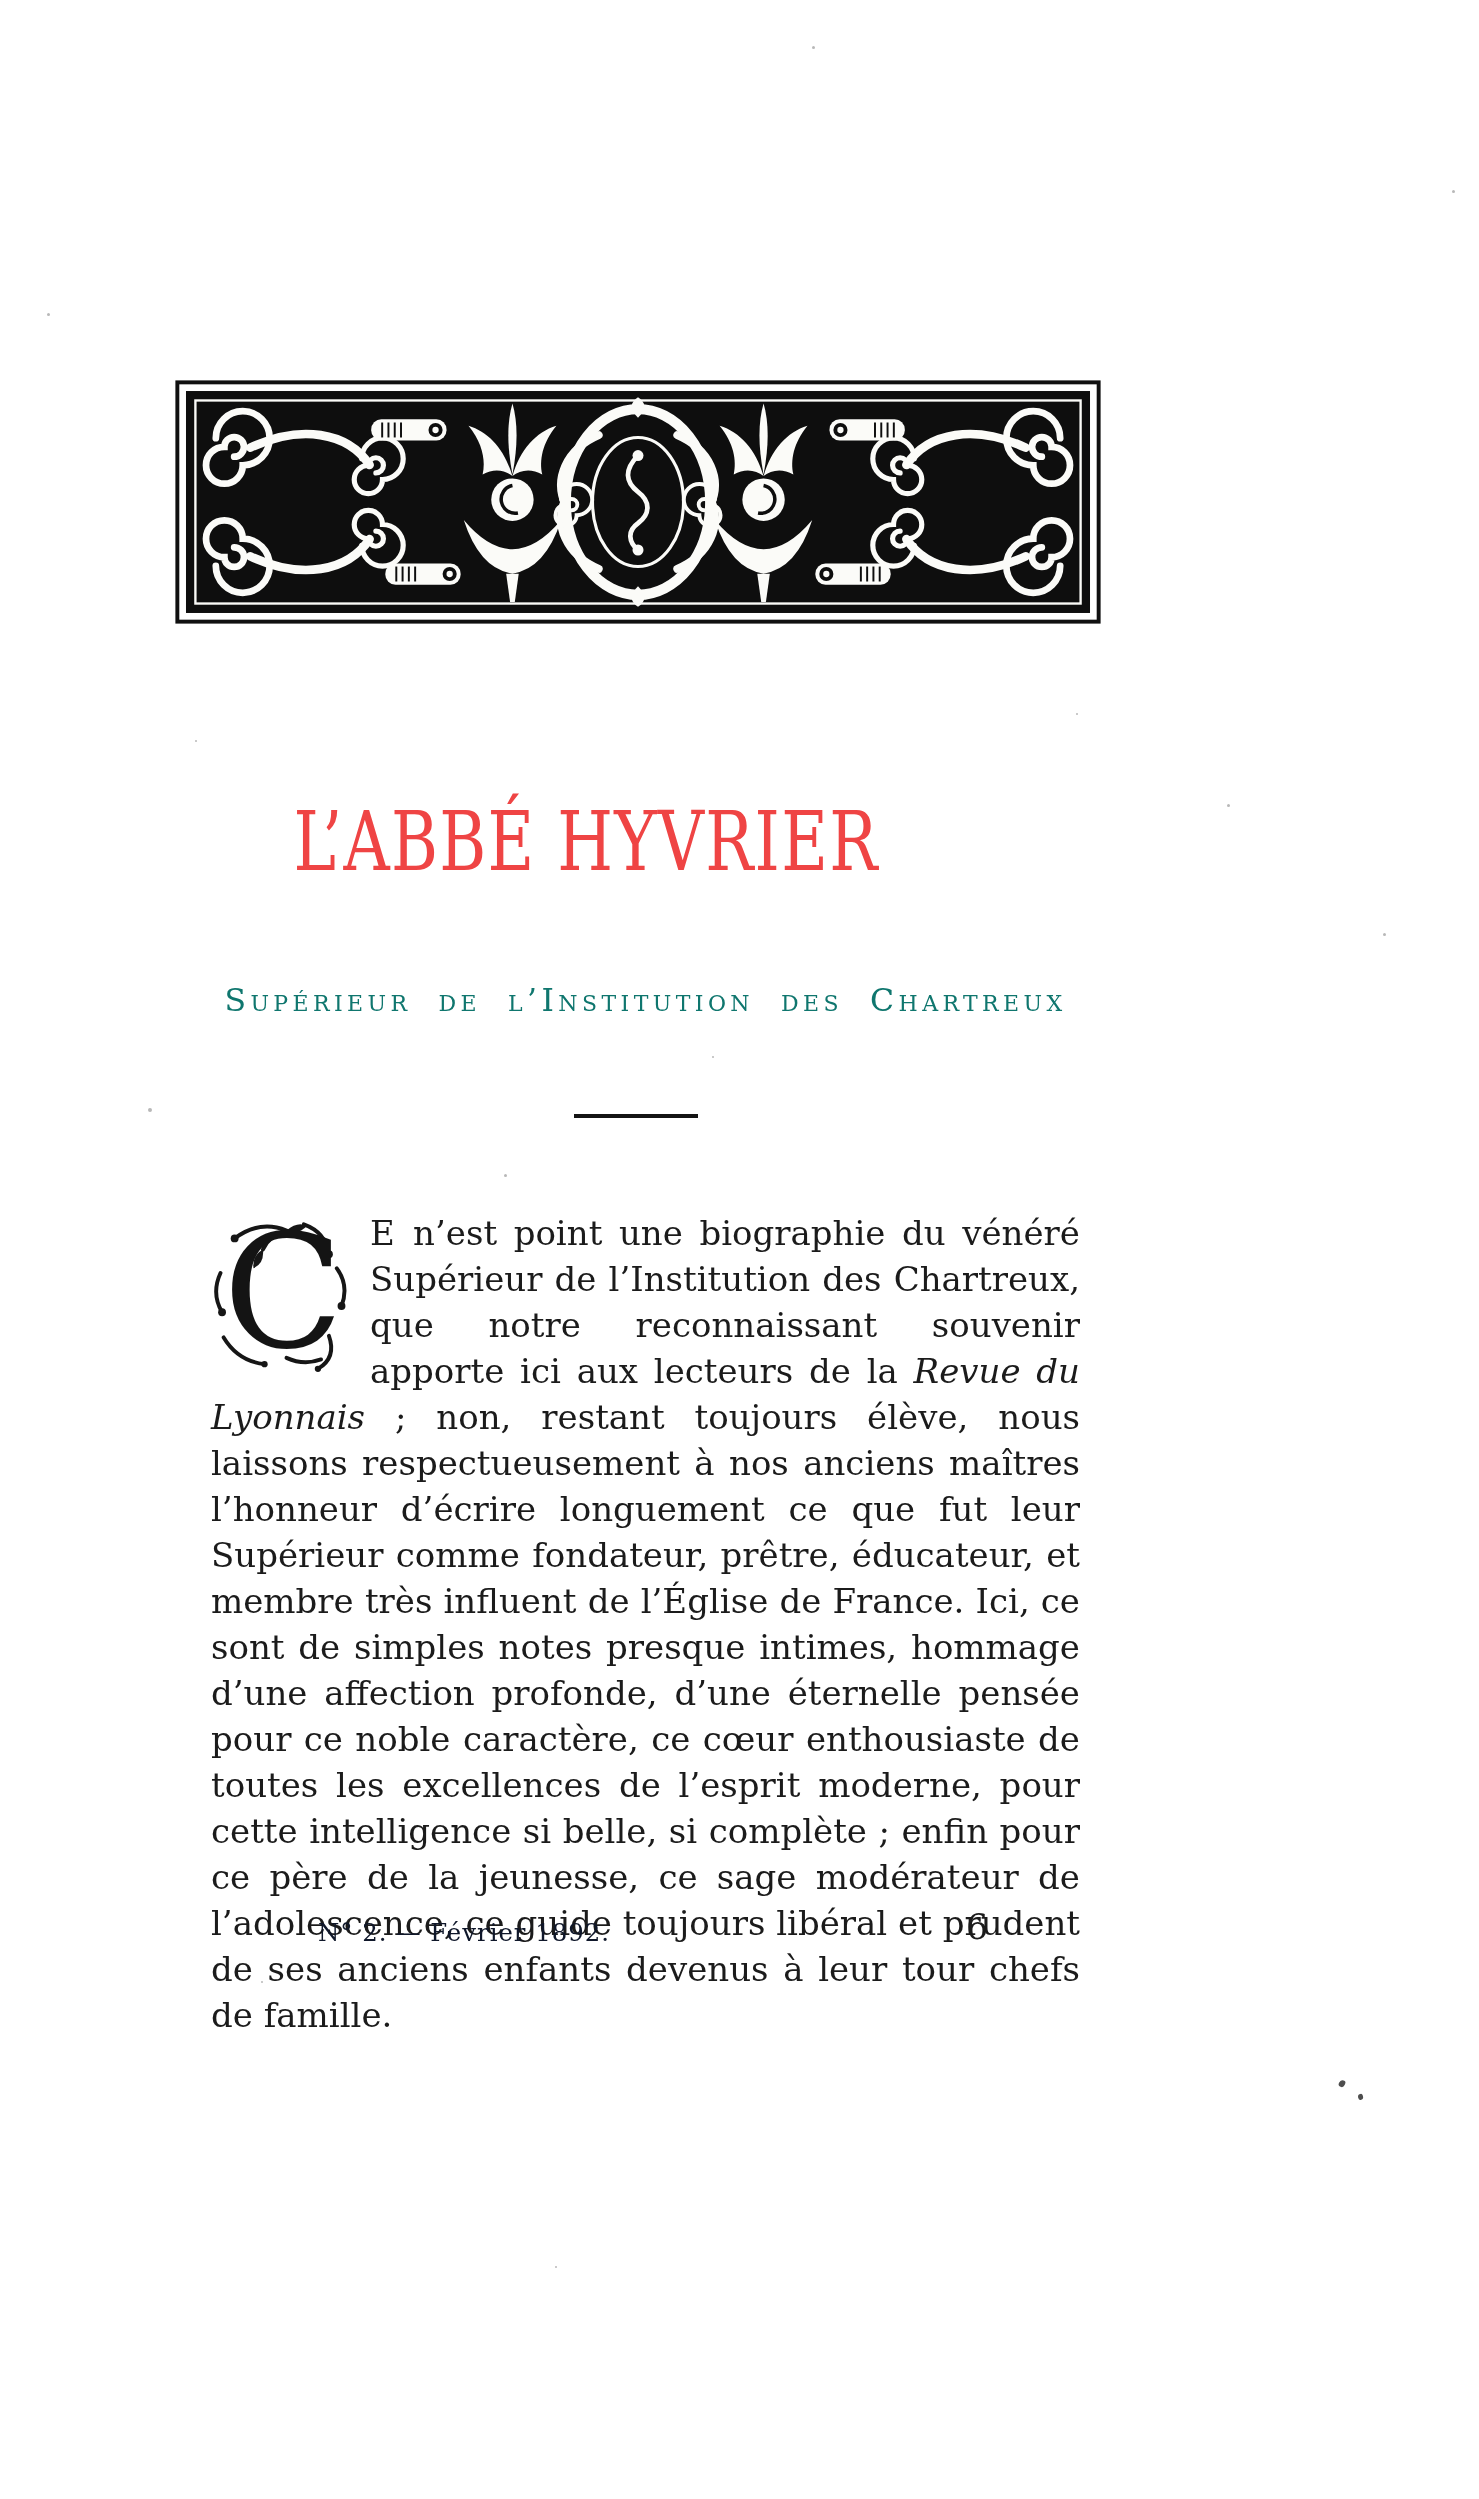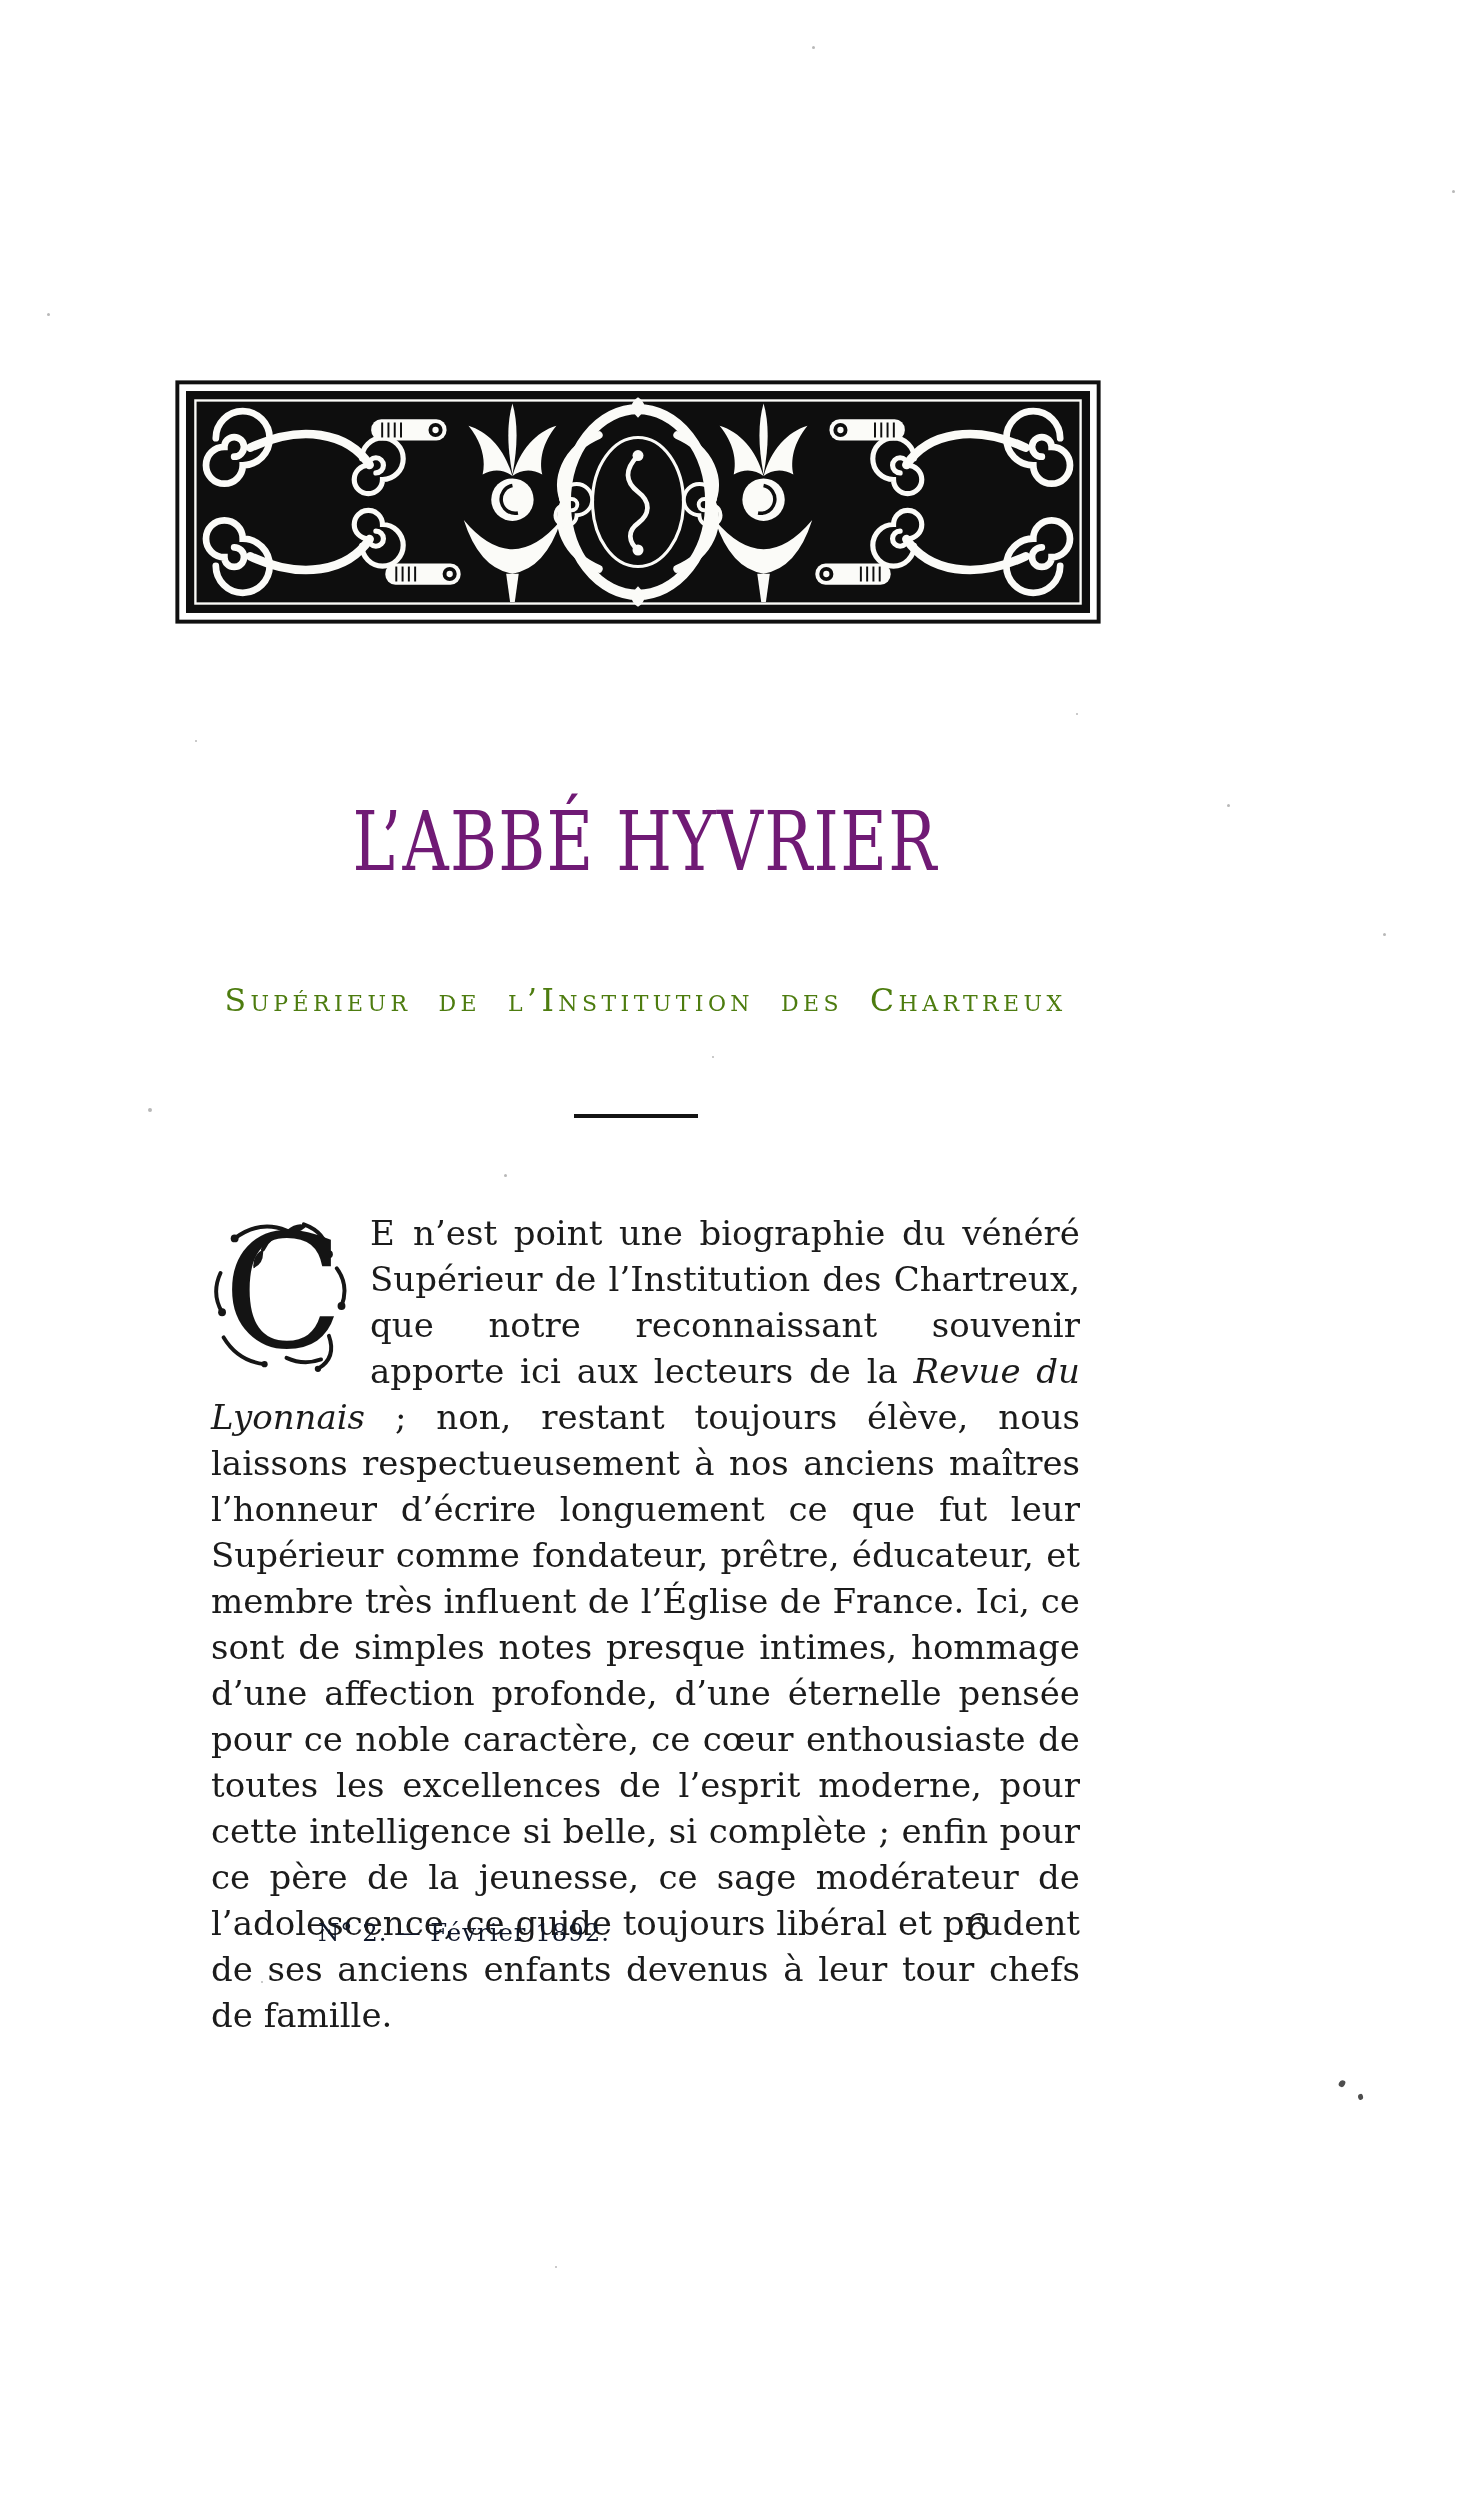--- a/index.html
+++ b/index.html
@@ -8,29 +8,29 @@
     font-family:"DejaVu Serif","Liberation Serif",serif;color:#161616;
     overflow:hidden;
   }
   .page{position:absolute;inset:0;}
 
   
   .band{position:absolute;left:175px;top:380px;width:926px;height:244px;display:block;}
 
   
   .title{
-    position:absolute;left:211px;top:801px;width:869px;text-align:center;
-    font-size:82px;line-height:1;letter-spacing:0.02em;white-space:nowrap;color:#701a75;
+    position:absolute;left:211px;top:801px;width:869px;
+    font-size:82px;line-height:1;letter-spacing:0.02em;white-space:nowrap;color:#ef4444;
   }
   .title .squeeze{display:inline-block;transform:scaleX(0.78);transform-origin:center;}
 
   .subtitle{
     position:absolute;left:211px;top:982px;width:869px;text-align:center;
     font-variant:small-caps;font-size:31.5px;line-height:1.2;
-    letter-spacing:0.14em;word-spacing:0.4em;white-space:nowrap;color:#4d7c0f;
+    letter-spacing:0.14em;word-spacing:0.4em;white-space:nowrap;color:#0f766e;
   }
 
   .divider{
     position:absolute;left:574px;top:1114px;width:124px;height:3.9px;background:#141414;
   }
 
   .bodytext{
     position:absolute;left:211px;top:1210px;width:869px;
     font-size:34px;line-height:46px;text-align:justify;color:#1b1b1b;
   }

